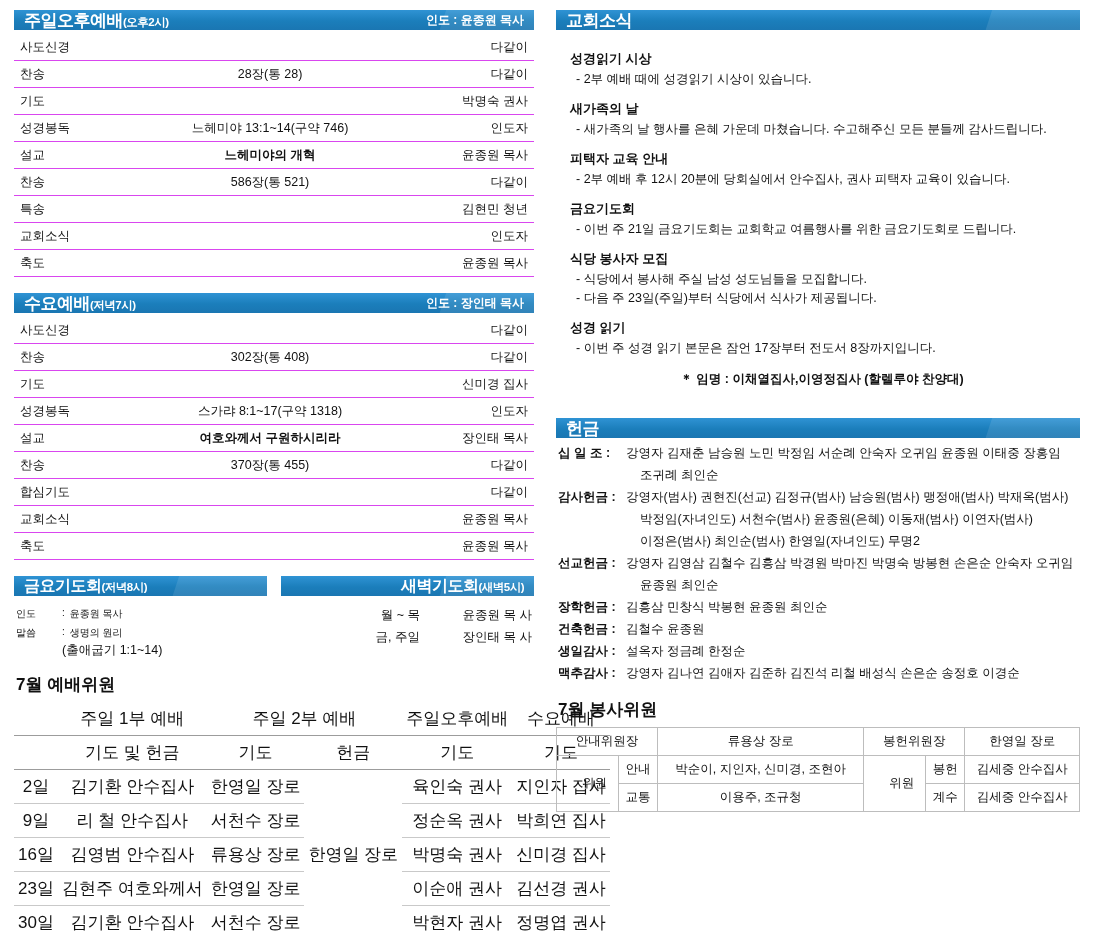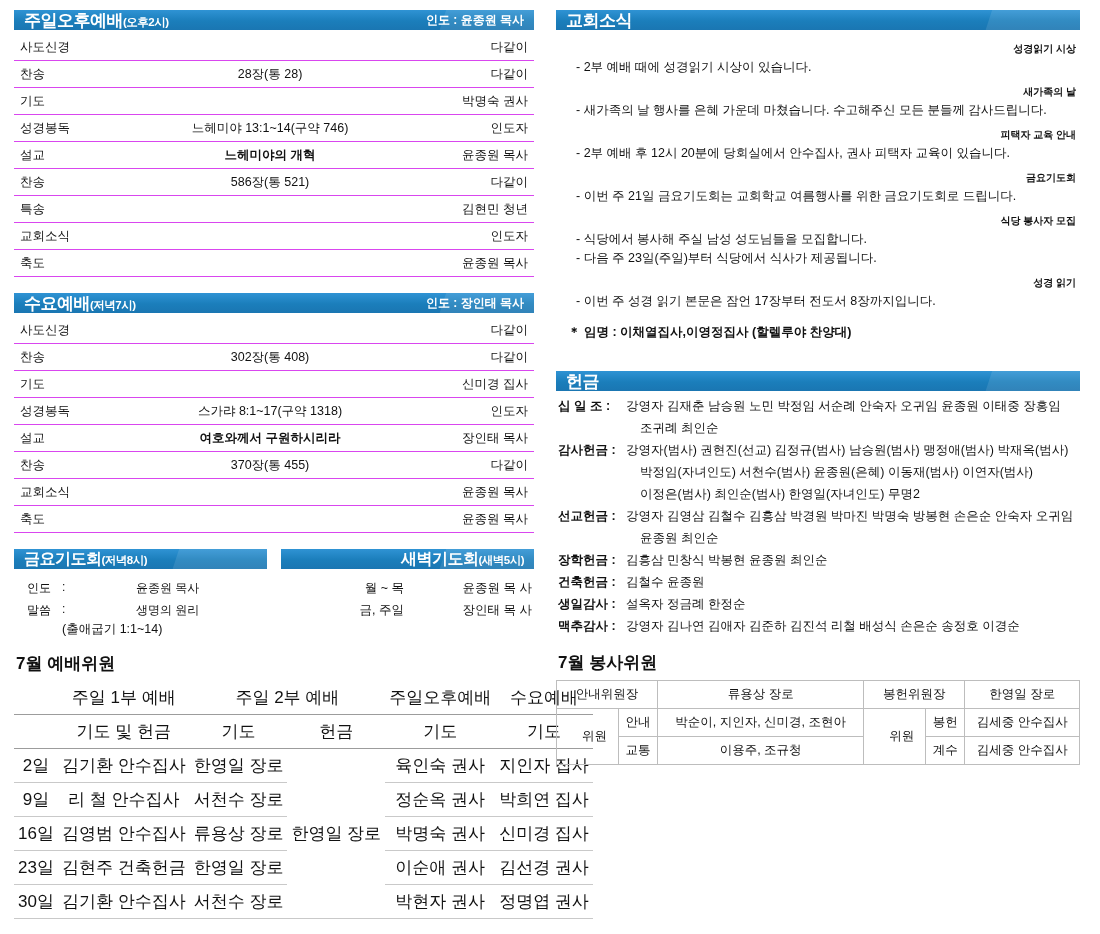--- a/index.html
+++ b/index.html
@@ -38,45 +38,45 @@
   table.ord td.v { text-align:right; width:104px; }
   table.ord tr.strong td.m { font-weight:bold; }
 
   .gap { height:16px; }
 
   
   .duo { display:flex; gap:14px; }
   .duo .half { width:253px; }
   .duo .bar .t { font-size:16px; }
   .kv { padding:4px 2px 0 2px; }
-  .kv .row { display:flex; font-size:12px; padding:2.5px 0;text-align:center; }
+  .kv .row { display:flex; font-size:10px; padding:2.5px 0; }
   .kv .row .kk { width:46px; }
   .kv .row .vv { flex:1; }
   .kv .ind { padding-left:46px; }
   .r2 { padding:4px 2px 0 2px; font-size:12.5px; }
-  .r2 .line { display:flex; justify-content:flex-end; gap:18px; padding:2.5px 0; }
+  .r2 .line { display:flex; justify-content:flex-end; gap:2px; padding:2.5px 0; }
   .r2 .line .a { }
   .r2 .line .b { width:110px; text-align:right; }
 
   h3.mt { font-size:17px; font-weight:bold; margin:14px 0 6px 2px; }
 
   
   table.wc { width:100%; border-collapse:collapse; font-size:17px; }
   table.wc td, table.wc th {
     border-bottom:1px solid #c9c9c9; padding:5px 4px; text-align:center; font-weight:normal; white-space:nowrap;
   }
   table.wc tr.head td { border-bottom:1px solid #9c9c9c; }
   table.wc td.first { width:40px; }
 
   
   .notice { padding:4px 4px 0 10px; }
   .notice .grp { margin-bottom:9px; }
-  .notice .h { font-weight:bold; font-size:10px; margin:4px 0 3px 4px;text-align:right; }
+  .notice .h { font-weight:bold; font-size:13px; margin:12px 0 3px 4px; }
   .notice .l { font-size:12.5px; margin:0 0 2px 10px; }
-  .starline { margin:14px 0 0 2px; font-size:12.5px; font-weight:bold; }
+  .starline { margin:14px 0 0 2px; font-size:12.5px; font-weight:bold;text-align:center; }
 
   
   table.off { width:100%; border-collapse:collapse; font-size:12.5px; margin-top:4px; }
   table.off td { padding:2.5px 2px; vertical-align:top; }
   table.off td.lab { width:66px; font-weight:bold; white-space:nowrap; }
   table.off td.body { padding-left:4px; }
   table.off td.body.indent { padding-left:18px; }
 
   
   table.vol { width:100%; border-collapse:collapse; font-size:12.5px; margin-top:4px; }
@@ -173,20 +173,25 @@
             <td class="v">인도자</td>
           </tr>
       <tr class="strong">
             <td class="k">설교</td>
             <td class="m">여호와께서 구원하시리라</td>
             <td class="v">장인태 목사</td>
           </tr>
       <tr>
             <td class="k">찬송</td>
             <td class="m">370장(통 455)</td>
+            <td class="v">다같이</td>
+          </tr>
+      <tr>
+            <td class="k">합심기도</td>
+            <td class="m"></td>
             <td class="v">다같이</td>
           </tr>
       <tr>
             <td class="k">교회소식</td>
             <td class="m"></td>
             <td class="v">윤종원 목사</td>
           </tr>
       <tr>
             <td class="k">축도</td>
             <td class="m"></td>
@@ -268,21 +273,21 @@
       </tr>
       <tr>
         <td class="first">16일</td>
         <td>김영범 안수집사</td>
         <td>류용상 장로</td>
         <td>박명숙 권사</td>
         <td>신미경 집사</td>
       </tr>
       <tr>
         <td class="first">23일</td>
-        <td>김현주 건축헌금</td>
+        <td>김현주 여호와께서</td>
         <td>한영일 장로</td>
         <td>이순애 권사</td>
         <td>김선경 권사</td>
       </tr>
       <tr>
         <td class="first">30일</td>
         <td>김기환 안수집사</td>
         <td>서천수 장로</td>
         <td>박현자 권사</td>
         <td>정명엽 권사</td>

